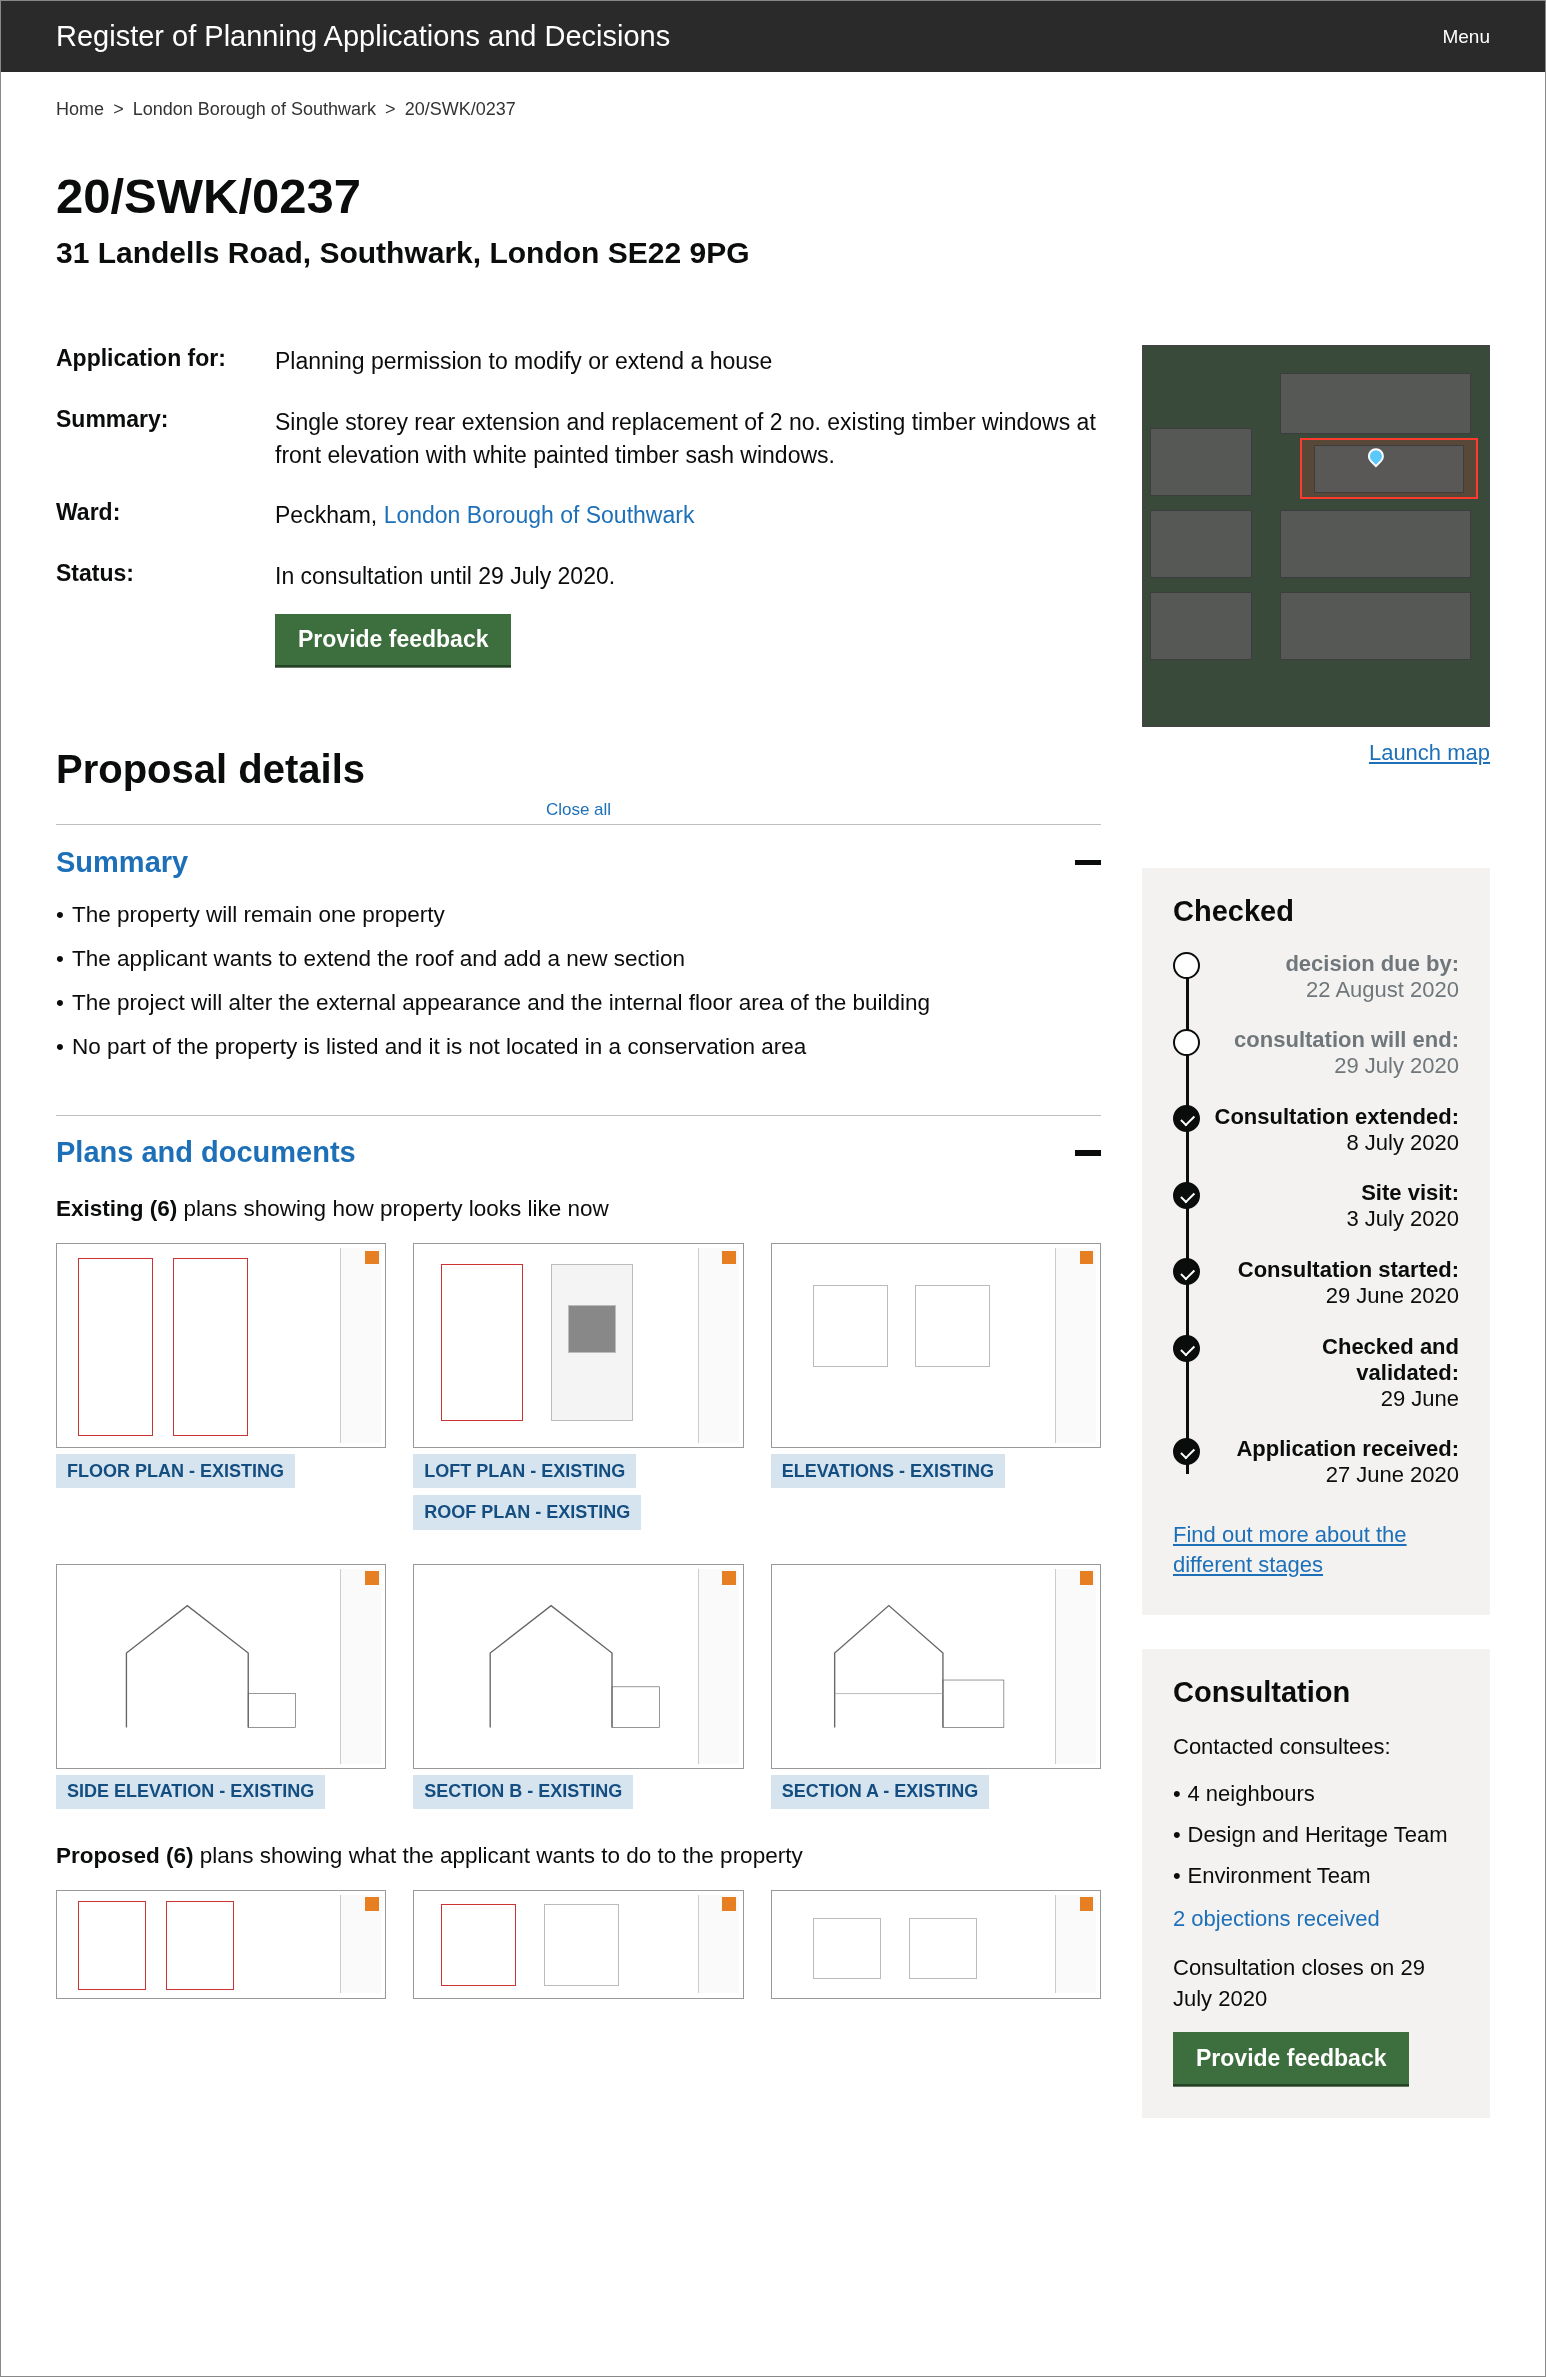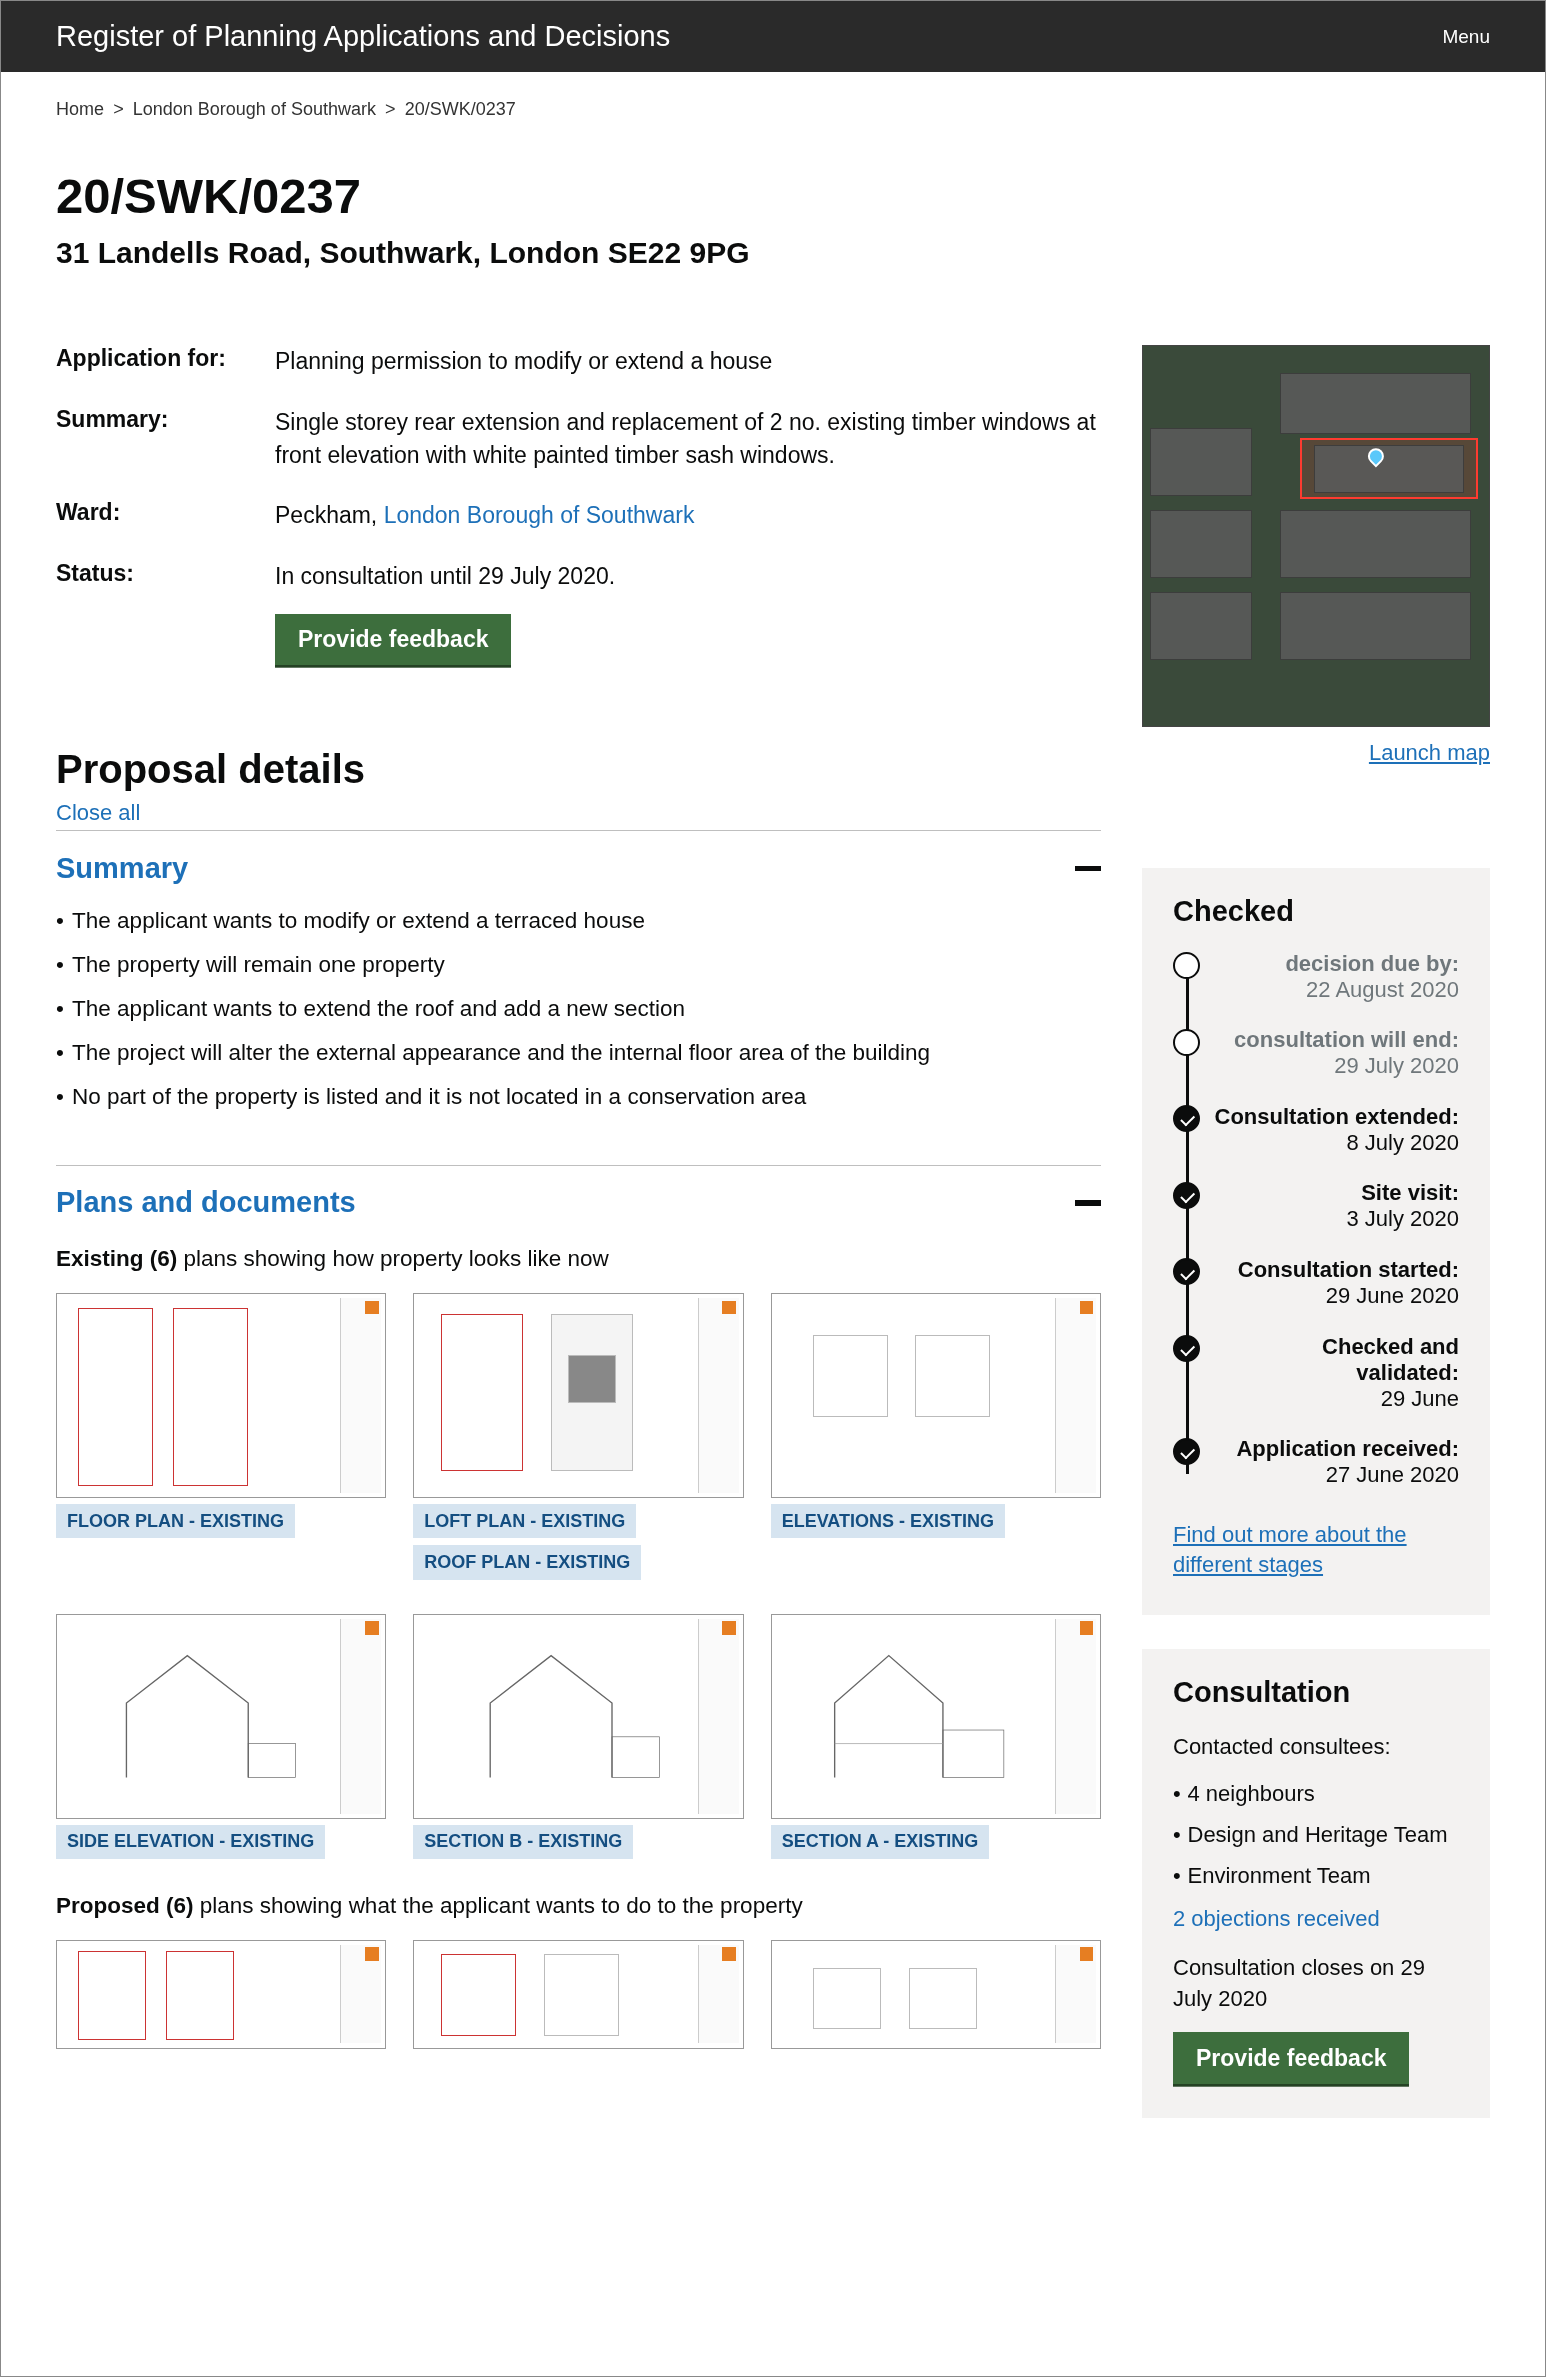--- a/index.html
+++ b/index.html
@@ -21,21 +21,21 @@
   .meta-value { flex: 1; font-size: 23px; line-height: 1.45; }
   a.link { color: #1d70b8; text-decoration: none; }
   a.link.u { text-decoration: underline; }
   .btn { display: inline-block; background: #3d6e3d; color: #fff; font-weight: 700; font-size: 23px; padding: 12.3px 23px; border: none; box-shadow: 0 2.7px 0 #244224; cursor: pointer; }
   .map { width: 348px; height: 382px; background: #3a4a3a; border: 0.7px solid #444; position: relative; overflow: hidden; }
   .map .house { position: absolute; background: rgba(90,90,90,0.9); border: 0.7px solid rgba(0,0,0,0.3); }
   .map .plot { position: absolute; border: 2px solid #ff3b30; background: rgba(255,59,48,0.15); }
   .map .pin { position: absolute; width: 16.4px; height: 16.4px; background:#5ac8fa; border:2px solid #fff; border-radius:50% 50% 50% 0; transform: rotate(-45deg); }
   .map-link { text-align: right; margin-top: 12.3px; font-size: 22px; }
   .section-title { font-size: 40px; font-weight: 700; margin: 82px 0 8.2px 0; }
-  .close-all { text-align: left; font-size: 22px; margin-bottom: 4.1px; }
+  .close-all { text-align: center; font-size: 17px; margin-bottom: 4.1px; }
   hr.rule { border: none; border-top: 1.4px solid #bfbfbf; margin: 0 0 20.5px 0; }
   .accordion-head { display: flex; justify-content: space-between; align-items: center; cursor: pointer; margin-bottom: 23px; }
   .accordion-head h3 { color: #1d70b8; font-size: 29px; font-weight: 700; }
   .minus { width: 26px; height: 5.5px; background: #0b0c0c; }
   ul.bullets { list-style: none; }
   ul.bullets li { font-size: 22.5px; margin-bottom: 18px; }
   ul.bullets li::before { content: "•"; margin-right: 8.2px; }
   .subhead { font-size: 22.5px; margin: 27px 0 20.5px 0; }
   .subhead b { font-weight: 700; }
   .plan-grid { display: flex; gap: 27px; margin-bottom: 27px; }
@@ -111,21 +111,20 @@
         <h2 class="section-title">Proposal details</h2>
         <div class="close-all"><a href="#" class="link">Close all</a></div>
         <hr class="rule">
 
         <div class="accordion-head">
           <h3>Summary</h3>
           <div class="minus"></div>
         </div>
 
         <ul class="bullets" id="summary-list">
-            <li>The applicant wants to modify or extend a terraced house</li>
             <li>The property will remain one property</li>
             <li>The applicant wants to extend the roof and add a new section</li>
             <li>The project will alter the external appearance and the internal floor area of the building</li>
             <li>No part of the property is listed and it is not located in a conservation area</li>
           </ul>
 
         <hr class="rule" style="margin-top:55px;">
         <div class="accordion-head">
           <h3>Plans and documents</h3>
           <div class="minus"></div>

